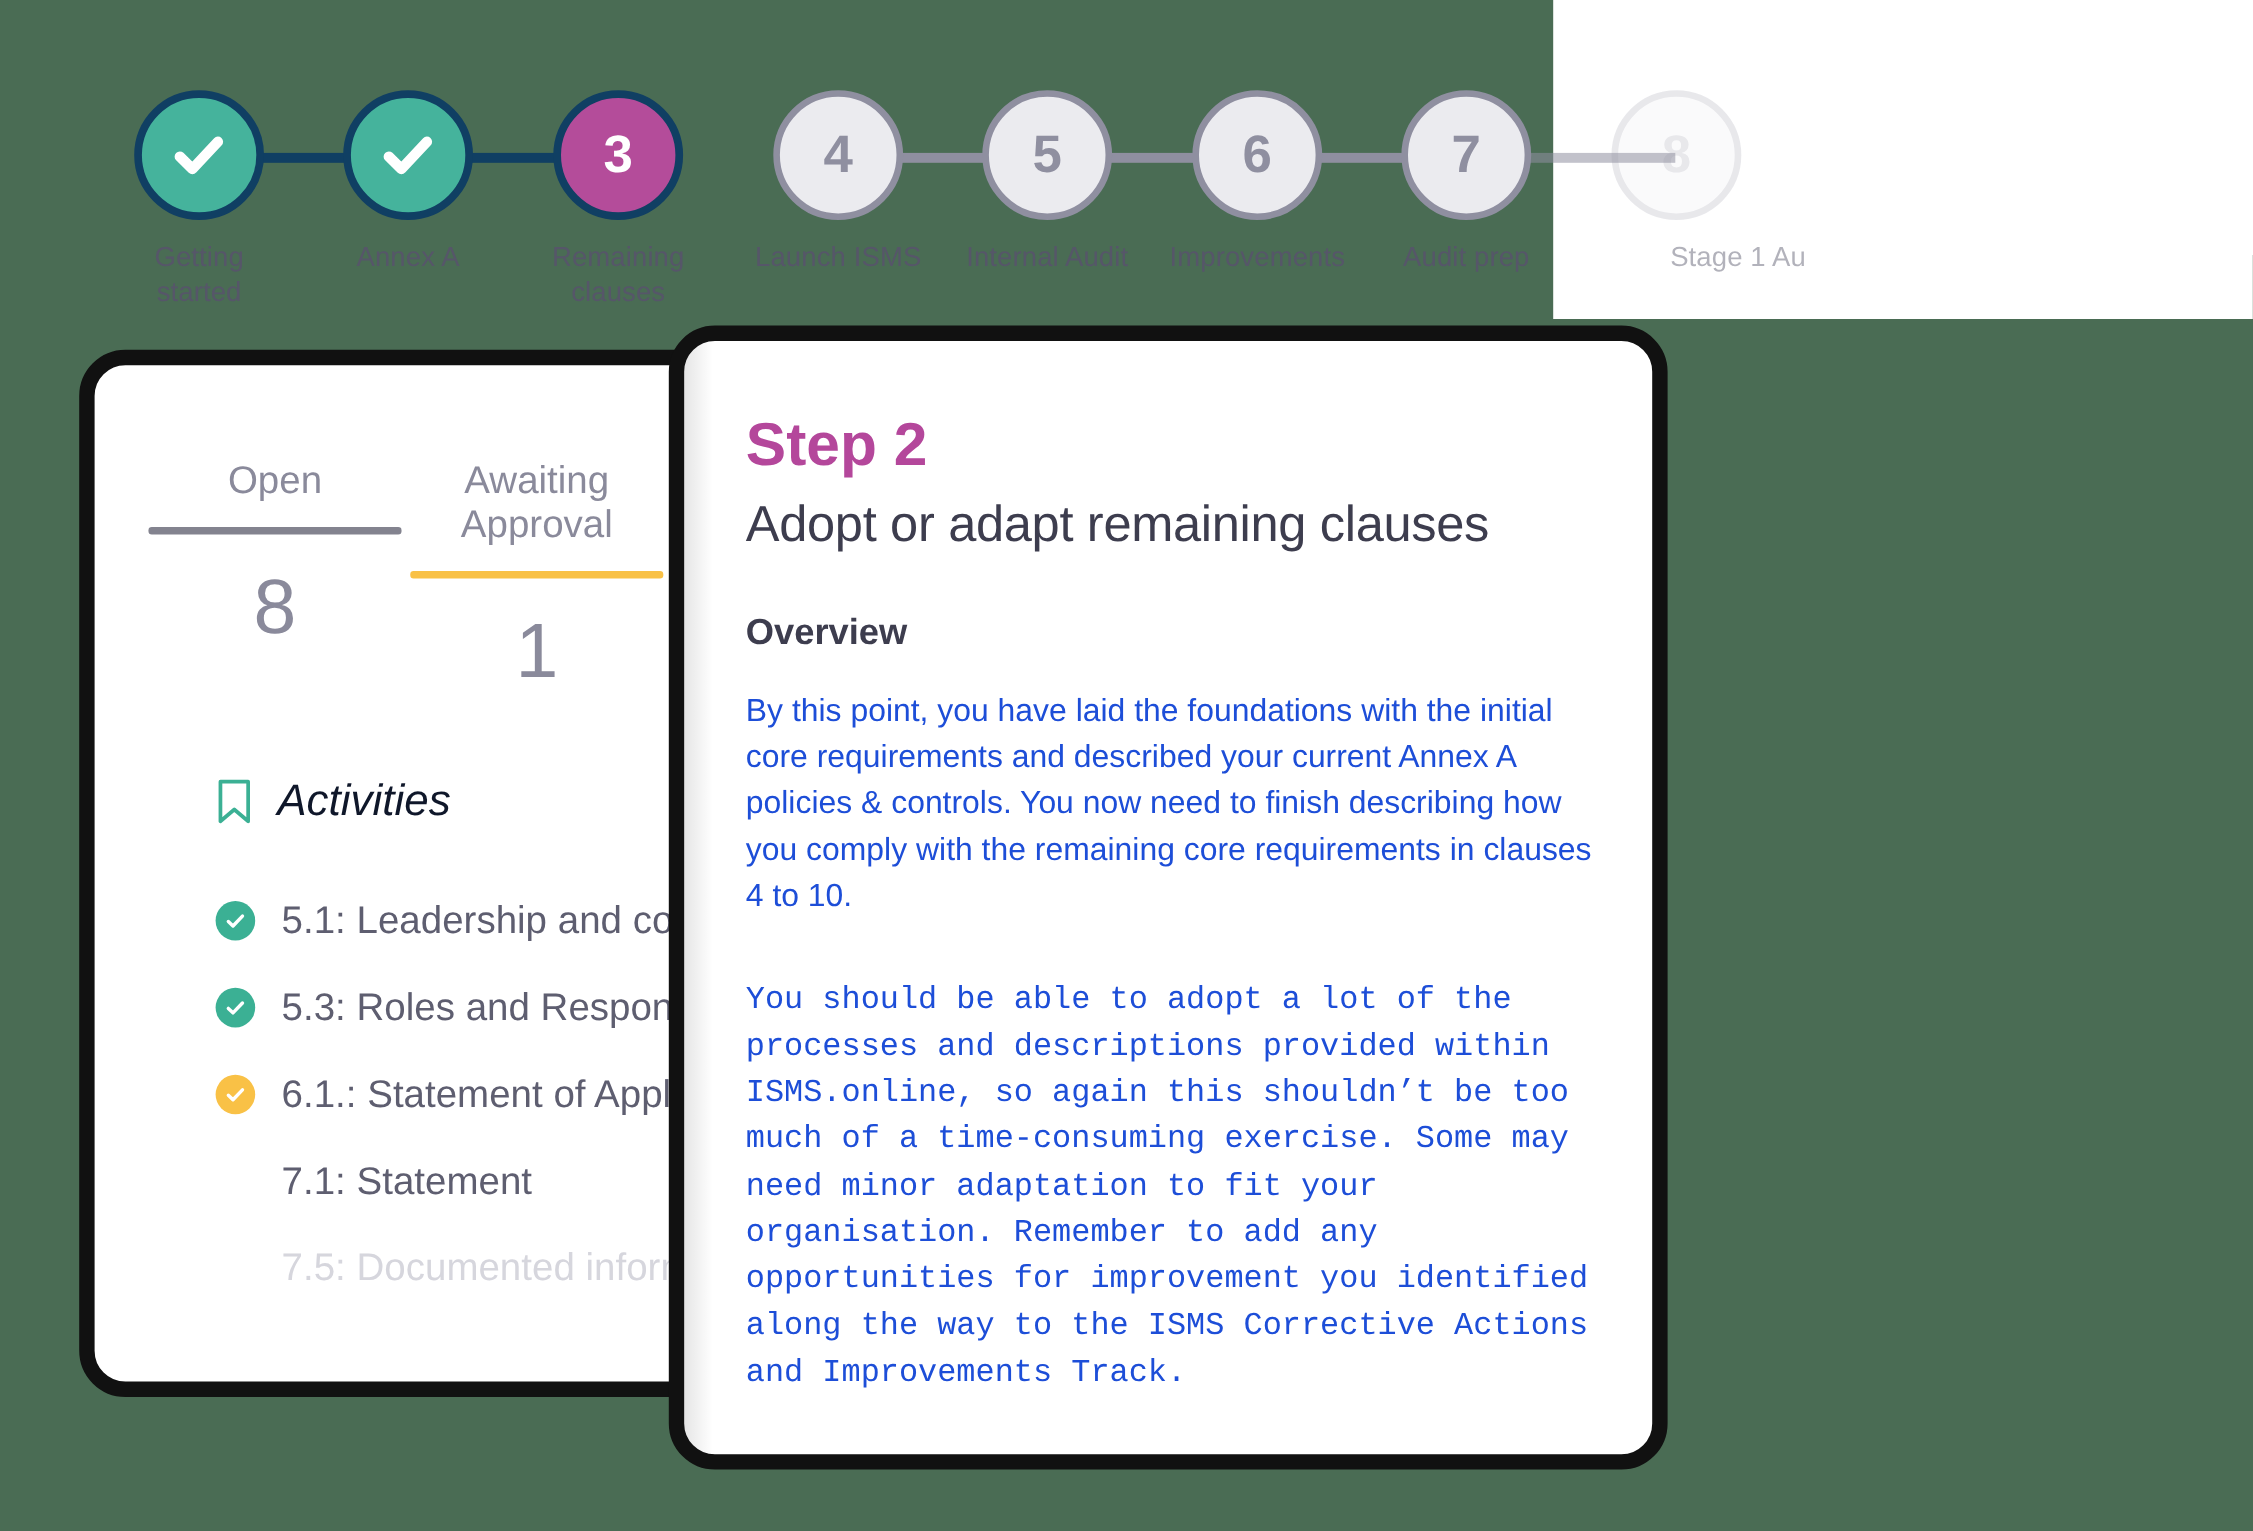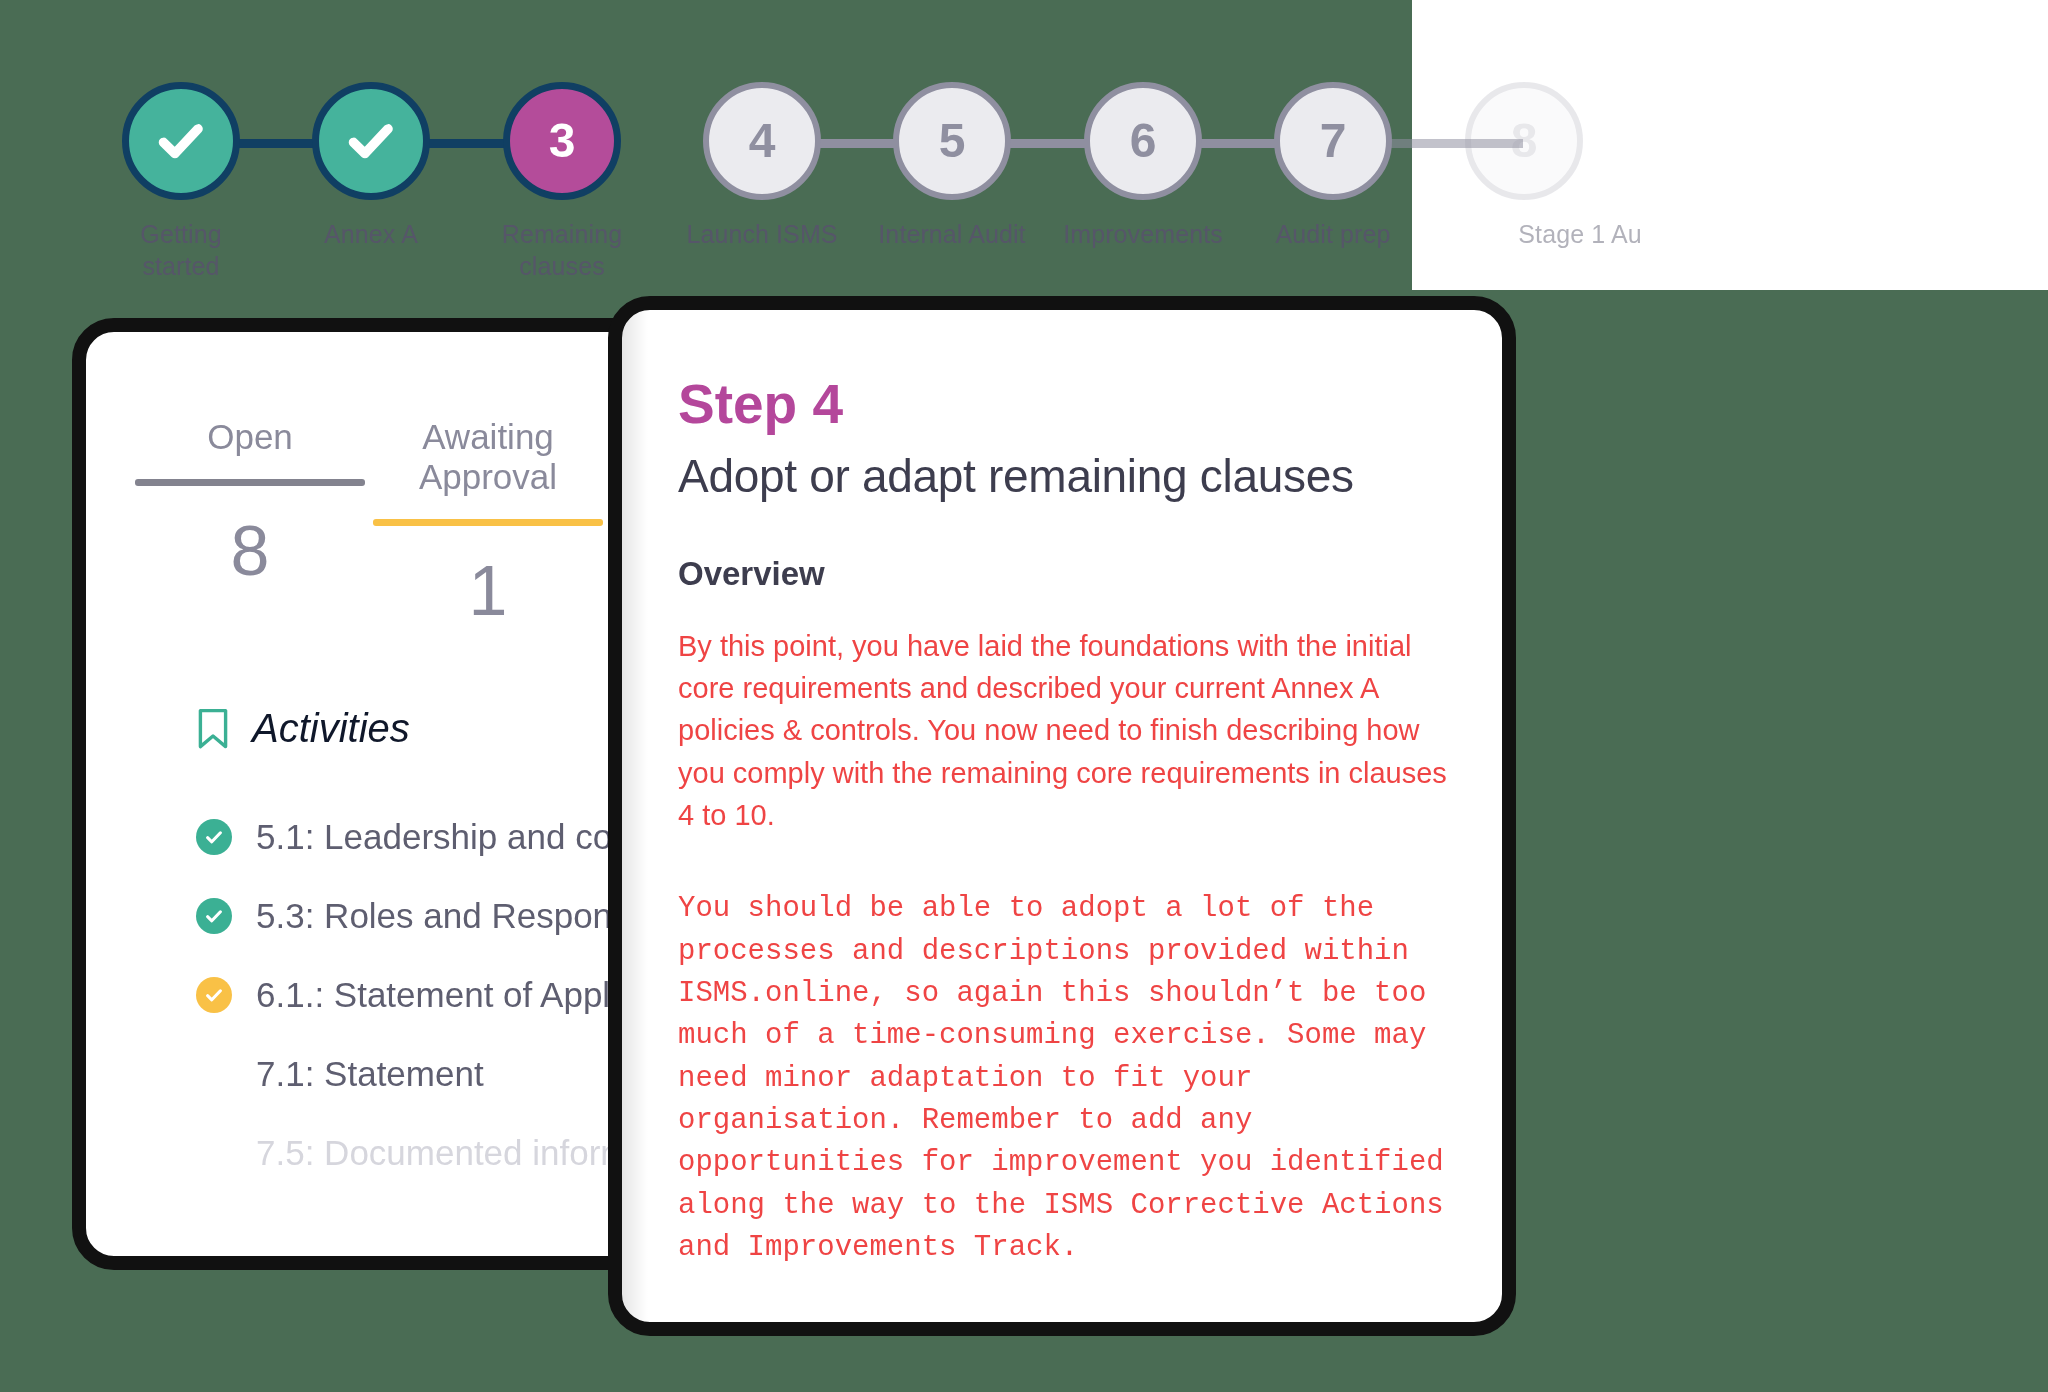--- a/index.html
+++ b/index.html
@@ -214,21 +214,21 @@
   }
   #overview-title {
     font-size: 33px;
     font-weight: bold;
     color: #3d3d4e;
     margin-top: 52px;
   }
   .body-p {
     font-size: 29px;
     line-height: 1.46;
-    color: #ef4444;
+    color: #1d4ed8;
     margin-top: 32px;
   }
   .body-p.second { margin-top: 52px; font-family: Liberation Mono, monospace; }
 
   
   #right-card::before {
     content: "";
     position: absolute;
     left: 0; top: 0;
     width: 26px; height: 100%;
@@ -372,18 +372,18 @@
 
     <div class="act-item dim">
       <span class="act-badge none"></span>
       <span class="act-text">7.5: Documented information</span>
     </div>
 
   </div>
 </div>
 
 <div id="right-card">
-  <div id="step-eyebrow">Step 4</div>
+  <div id="step-eyebrow">Step 2</div>
   <div id="step-heading">Adopt or adapt remaining clauses</div>
   <div id="overview-title">Overview</div>
   <p class="body-p">By this point, you have laid the foundations with the initial core requirements and described your current Annex A policies &amp; controls. You now need to finish describing how you comply with the remaining core requirements in clauses 4 to 10.</p>
   <p class="body-p second">You should be able to adopt a lot of the processes and descriptions provided within ISMS.online, so again this shouldn’t be too much of a time-consuming exercise. Some may need minor adaptation to fit your organisation. Remember to add any opportunities for improvement you identified along the way to the ISMS Corrective Actions and Improvements Track.</p>
 </div>
 
 </body></html>

